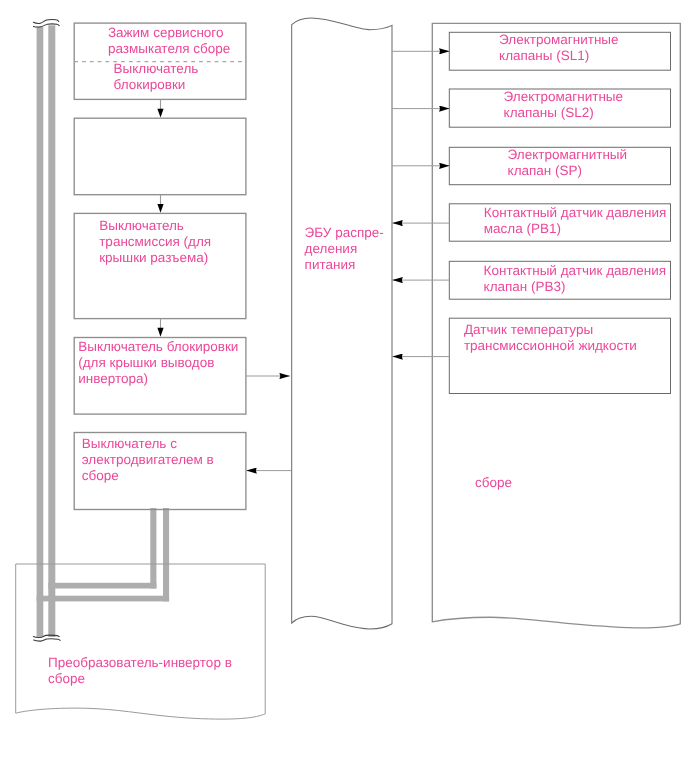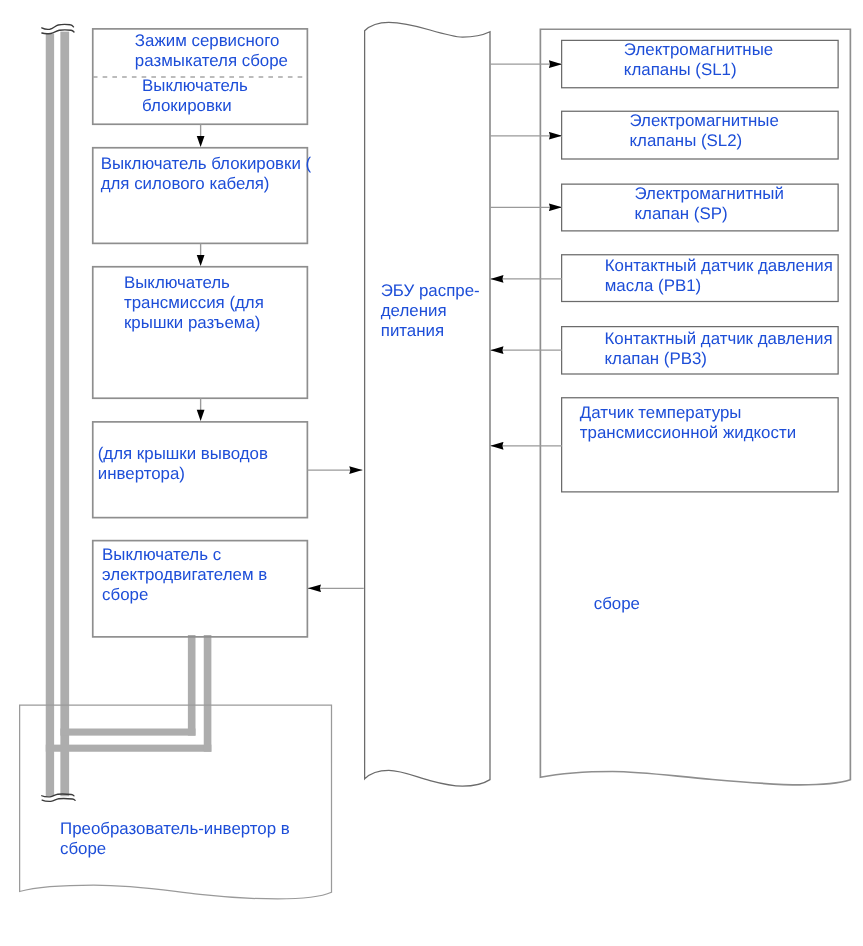--- a/index.html
+++ b/index.html
@@ -3,21 +3,21 @@
 <meta charset="utf-8">
 <title>Diagram</title>
 <style>
   html,body{margin:0;padding:0;background:#ffffff;}
   body{width:690px;height:757px;overflow:hidden;
        font-family:"Liberation Sans",sans-serif;
        -webkit-font-smoothing:antialiased;text-rendering:geometricPrecision;}
   #root{position:relative;width:690px;height:757px;background:#fff;}
   svg.layer{position:absolute;left:0;top:0;width:690px;height:757px;overflow:visible;}
   .txt{position:absolute;font-family:"Liberation Sans",sans-serif;
-       font-size:13.5px;line-height:16px;color:#1d4ed8;white-space:pre;}
+       font-size:13.5px;line-height:16px;color:#ec4899;white-space:pre;}
   .lft{text-align:left;}
 </style>
 </head>
 <body>
 
 <div id="root">
 
 <svg class="layer" viewBox="0 0 690 757" xmlns="http://www.w3.org/2000/svg">
   <defs>
     <marker id="ahR" markerWidth="11" markerHeight="6.2" refX="10.5" refY="3.1" orient="auto" markerUnits="userSpaceOnUse">
@@ -107,25 +107,24 @@
   </g>
 
   <path d="M15.7,564 L265.2,564 L265.2,713.8 C258,717 245,719.1 222,719.1
            C205,719.1 185,718.3 160,715.5 C130,712.1 108,708.1 75,708.1
            C48,708.1 26,710.4 15.7,713.2 Z" fill="none" stroke="#9a9a9a" stroke-width="1"></path>
 </svg>
 
 <div class="txt lft" style="left:107.9px;top:24.9px;width:220px"><span>Зажим сервисного</span><br><span>размыкателя сборе</span></div>
 <div class="txt lft" style="left:113.6px;top:61.4px;width:220px"><span>Выключатель</span><br><span>блокировки</span></div>
 
-<div class="txt lft" style="left:80.5px;top:122.7px;width:230px"><span>Выключатель блокировки (</span><br><span>для силового кабеля)</span></div>
 
 <div class="txt lft" style="left:99.2px;top:217.8px;width:220px"><span>Выключатель</span><br><span>трансмиссия (для</span><br><span>крышки разъема)</span></div>
 
-<div class="txt lft" style="left:78.2px;top:338.9px;width:230px"><br><span>(для крышки выводов</span><br><span>инвертора)</span></div>
+<div class="txt lft" style="left:78.2px;top:338.9px;width:230px"><span>Выключатель блокировки</span><br><span>(для крышки выводов</span><br><span>инвертора)</span></div>
 
 <div class="txt lft" style="left:81.7px;top:435.5px;width:220px"><span>Выключатель с</span><br><span>электродвигателем в</span><br><span>сборе</span></div>
 
 <div class="txt lft" style="left:304.6px;top:225px;width:120px"><span>ЭБУ распре-</span><br><span>деления</span><br><span>питания</span></div>
 
 <div class="txt lft" style="left:499.1px;top:31.8px;width:220px"><span>Электромагнитные</span><br><span>клапаны (SL1)</span></div>
 <div class="txt lft" style="left:503.6px;top:89.3px;width:220px"><span>Электромагнитные</span><br><span>клапаны (SL2)</span></div>
 <div class="txt lft" style="left:507.6px;top:146.8px;width:220px"><span>Электромагнитный</span><br><span>клапан (SP)</span></div>
 <div class="txt lft" style="left:483.8px;top:204.5px;width:230px"><span>Контактный датчик давления</span><br><span>масла (PB1)</span></div>
 <div class="txt lft" style="left:483.6px;top:262.5px;width:230px"><span>Контактный датчик давления</span><br><span>клапан (PB3)</span></div>

